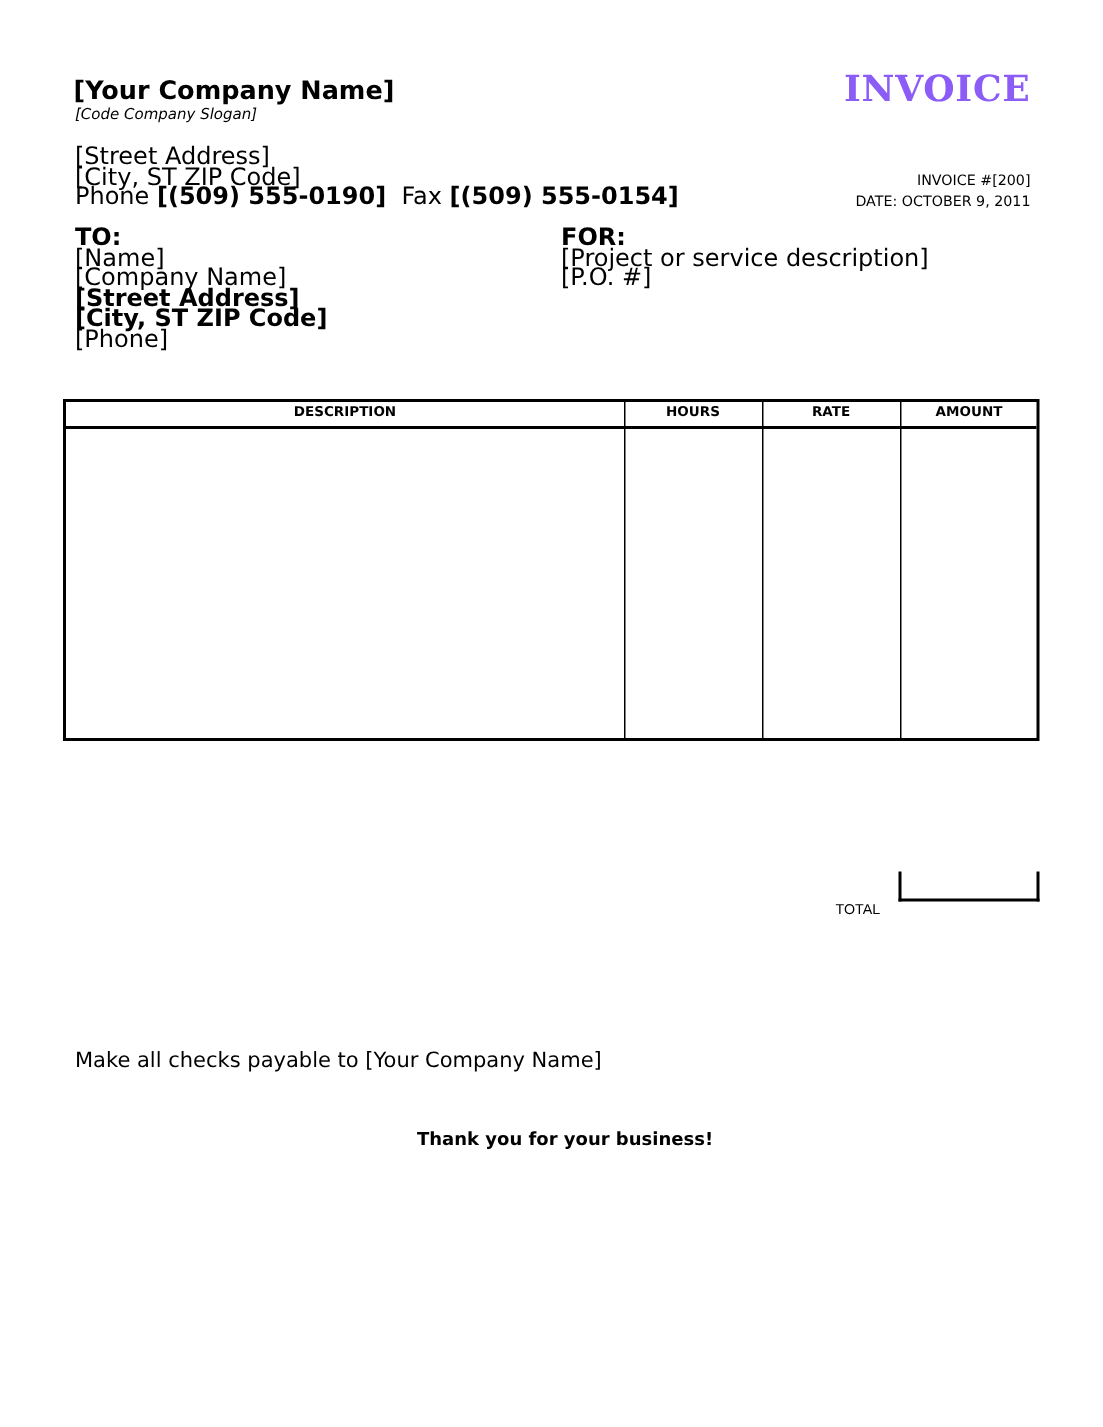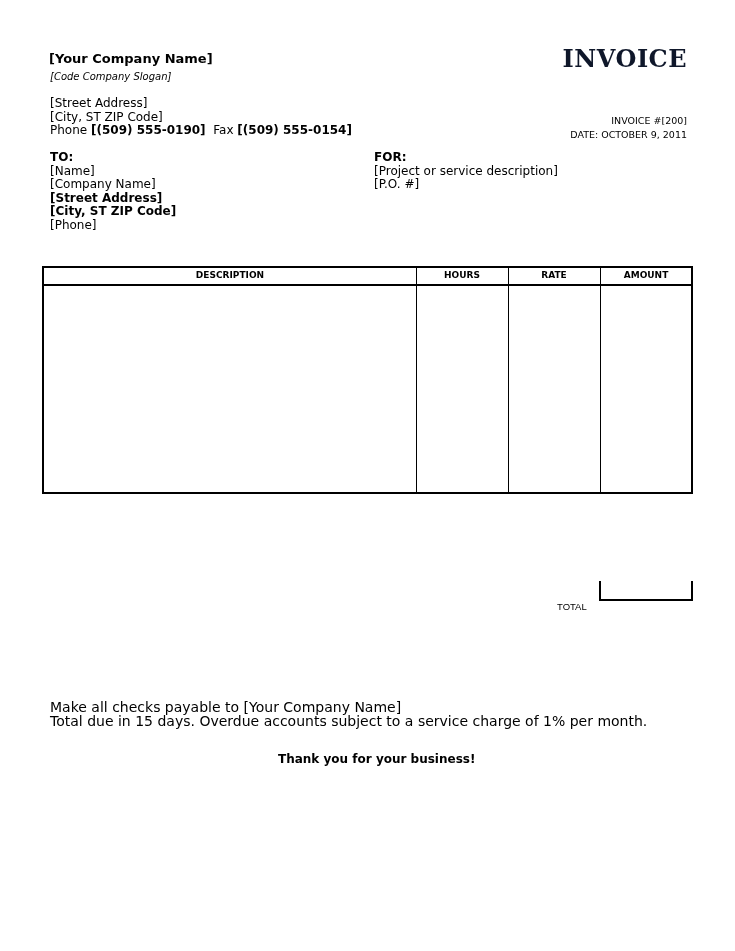--- a/index.html
+++ b/index.html
@@ -1,28 +1,28 @@
 <!DOCTYPE html>
 <html><head>
 <meta charset="utf-8">
 <style>
   html, body { margin: 0; padding: 0; background: #ffffff; }
   body {
     width: 735px; height: 951px; position: relative; overflow: hidden;
     font-family: "DejaVu Sans", sans-serif; color: #000;
   }
   .abs { position: absolute; white-space: nowrap; }
-  .company-name { left: 49px; top: 51px; font-size: 13px; font-weight: bold; }
+  .company-name { left: 49px; top: 51px; font-size: 17px; font-weight: bold; }
   .slogan { left: 50px; top: 71px; font-size: 10px; font-style: italic; }
-  .small { font-size: 12px; line-height: 13.5px; }
+  .small { font-size: 16px; line-height: 13.5px; }
   .addr { left: 50px; top: 97px; }
   .bold { font-weight: bold; }
   .invoice-title {
     right: 48px; top: 44px; font-size: 24px; font-weight: bold;
-    color: #0f172a; font-family: "DejaVu Serif", serif; letter-spacing: 0.5px;
+    color: #8b5cf6; font-family: "DejaVu Serif", serif; letter-spacing: 0.5px;
   }
   .meta { right: 48px; top: 114px; text-align: right; font-size: 9.5px; line-height: 13.5px; }
   .to-block { left: 50px; top: 151px; }
   .for-block { left: 374px; top: 151px; }
 
   .table {
     position: absolute; left: 42px; top: 266px; width: 651px; height: 228px;
     border: 2px solid #000; box-sizing: border-box;
   }
   .thead-line { position: absolute; left: 0; right: 0; top: 16px; border-top: 2px solid #000; }
@@ -85,16 +85,15 @@
   <div class="col-h" style="left:372px;width:92px">HOURS</div>
   <div class="col-h" style="left:464px;width:92px">RATE</div>
   <div class="col-h" style="left:556px;width:92px">AMOUNT</div>
 </div>
 
 <div class="abs total-label">TOTAL</div>
 <div class="total-box"></div>
 
 <div class="abs foot">
   <div>Make all checks payable to [Your Company Name]</div>
-  <div>Total due in 15 days. Overdue accounts subject to a service charge of 1% per month.</div>
 </div>
 
 <div class="abs thanks">Thank you for your business!</div>
 
 </body></html>

